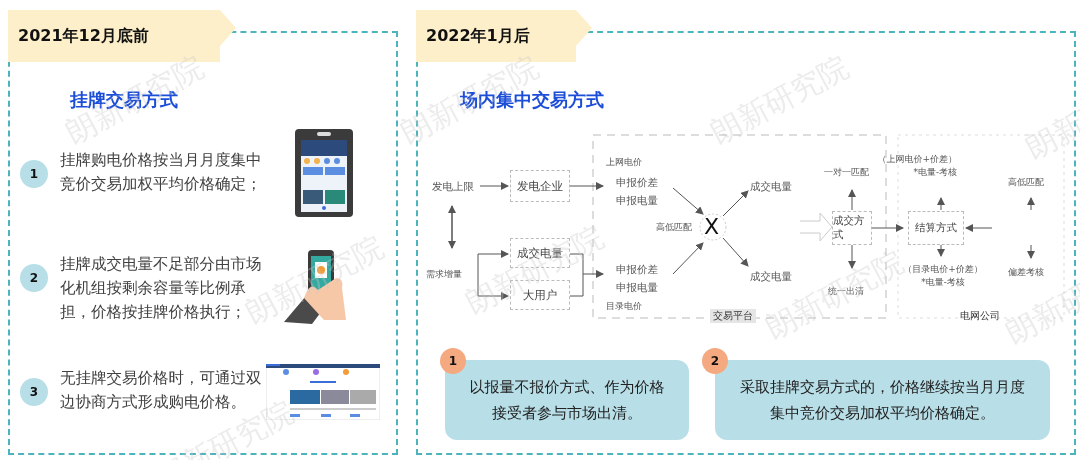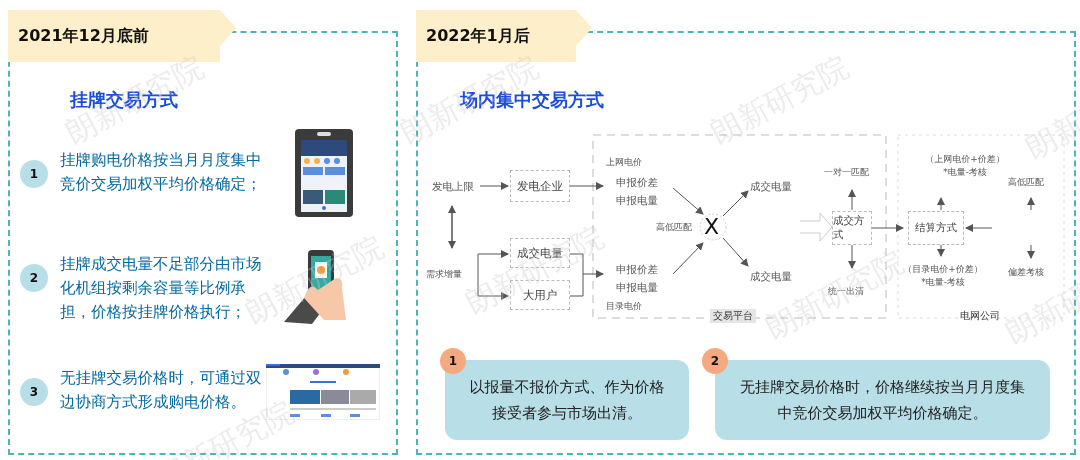--- a/index.html
+++ b/index.html
@@ -16,21 +16,21 @@
                 border-bottom: 18px solid transparent; border-left: 16px solid #fdefc9; }
   .tag-left { left: 8px; top: 10px; width: 212px; }
   .tag-right { left: 416px; top: 10px; width: 160px; }
 
   .section-title { position: absolute; font-weight: bold; font-size: 18px; color: #1d4ed8; }
 
   .item { position: absolute; left: 20px; display: flex; align-items: flex-start; }
   .num-circle { width: 28px; height: 28px; border-radius: 50%; background: #b8dfe8; display: flex;
                 align-items: center; justify-content: center; font-weight: bold; font-size: 12px; color: #111;
                 margin-top: 12px; flex-shrink: 0; }
-  .item-text { margin-left: 12px; font-size: 15.5px; line-height: 24px; color: #0369a1; width: 205px; }
+  .item-text { margin-left: 12px; font-size: 15.5px; line-height: 24px; color: #404040; width: 205px; }
 
   .device { position: absolute; }
 
   
   .diagram { position: absolute; left: 420px; top: 128px; width: 650px; height: 200px; font-family: "DejaVu Serif", serif; color: #555; }
   .dg { position: absolute; font-size: 10.5px; white-space: nowrap; }
   .dbox { position: absolute; border: 1px dashed #bbb; background: #fff; display: flex; align-items: center; justify-content: center; font-size: 11.5px; color: #444; }
   .dlabel-small { font-size: 9px; }
 
   .callout { position: absolute; background: #b8dfe8; border-radius: 12px; display: flex; align-items: center; justify-content: center; text-align: center; font-size: 15px; line-height: 26px; color: #222; }
@@ -161,33 +161,33 @@
   <div class="dg" style="left:196px; top:135px;">申报价差</div>
   <div class="dg" style="left:196px; top:153px;">申报电量</div>
   <div class="dg dlabel-small" style="left:186px; top:172px;">目录电价</div>
   <div class="dg" style="left:330px; top:52px;">成交电量</div>
   <div class="dg" style="left:330px; top:142px;">成交电量</div>
   <div class="dg dlabel-small" style="left:404px; top:38px;">一对一匹配</div>
   <div class="dbox" style="left:412px; top:83px; width:40px; height:34px; font-size:10.5px;">成交方式</div>
   <div class="dg dlabel-small" style="left:408px; top:157px;">统一出清</div>
   <div class="dg" style="left:290px; top:181px; font-size:10px; color:#333; background:#e5e5e5; padding:0 3px; font-family:Liberation Serif, serif;">交易平台</div>
 
-  <div class="dg dlabel-small" style="left:505px; top:25px; width:80px; white-space:normal; text-align:center; line-height:13px;">（上网电价+价差）*电量-考核</div>
+  <div class="dg dlabel-small" style="left:457px; top:25px; width:80px; white-space:normal; text-align:right; line-height:13px;">（上网电价+价差）*电量-考核</div>
   <div class="dbox" style="left:488px; top:83px; width:56px; height:34px; font-size:10.5px;">结算方式</div>
   <div class="dg dlabel-small" style="left:483px; top:135px; width:80px; white-space:normal; text-align:center; line-height:13px;">（目录电价+价差）*电量-考核</div>
   <div class="dg dlabel-small" style="left:588px; top:48px;">高低匹配</div>
   <div class="dg dlabel-small" style="left:588px; top:138px;">偏差考核</div>
   <div class="dg" style="left:540px; top:181px; font-size:10px; color:#333; font-family:'DejaVu Sans',sans-serif;">电网公司</div>
 </div>
 
 <div class="orange-num" style="left:440px; top:348px;">1</div>
 <div class="callout" style="left:445px; top:360px; width:244px; height:80px; padding:0 18px;">以报量不报价方式、作为价格接受者参与市场出清。</div>
 
 <div class="orange-num" style="left:702px; top:348px;">2</div>
-<div class="callout" style="left:715px; top:360px; width:335px; height:80px; padding:0 22px;">无挂牌交易价格时，价格继续按当月月度集中竞价交易加权平均价格确定。</div>
+<div class="callout" style="left:715px; top:360px; width:335px; height:80px; padding:0 22px;">采取挂牌交易方式的，价格继续按当月月度集中竞价交易加权平均价格确定。</div>
 
 <div class="watermark" style="left:60px; top:80px;">朗新研究院</div>
 <div class="watermark" style="left:240px; top:260px;">朗新研究院</div>
 <div class="watermark" style="left:150px; top:425px;">朗新研究院</div>
 <div class="watermark" style="left:395px; top:80px;">朗新研究院</div>
 <div class="watermark" style="left:705px; top:80px;">朗新研究院</div>
 <div class="watermark" style="left:1020px; top:95px;">朗新研究院</div>
 <div class="watermark" style="left:760px; top:275px;">朗新研究院</div>
 <div class="watermark" style="left:1000px; top:280px;">朗新研究院</div>
 <div class="watermark" style="left:460px; top:250px;">朗新研究院</div>

